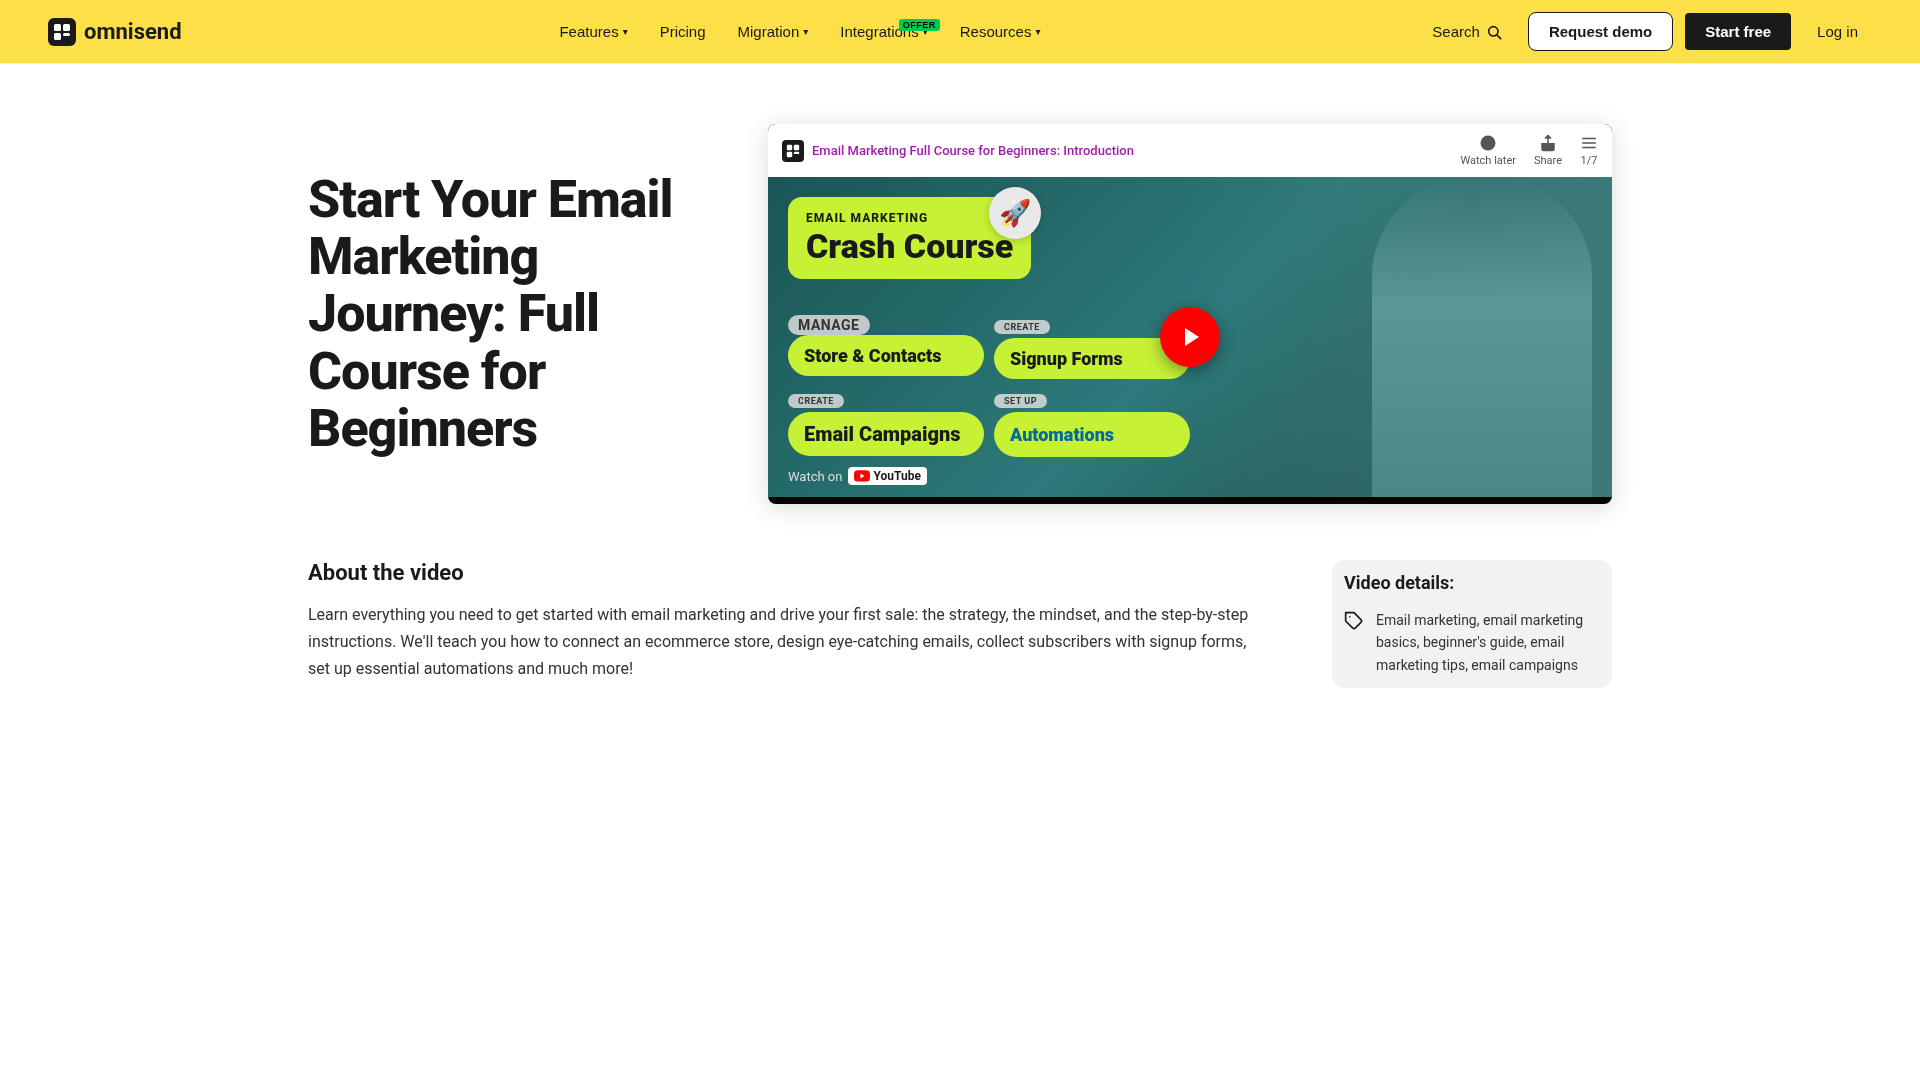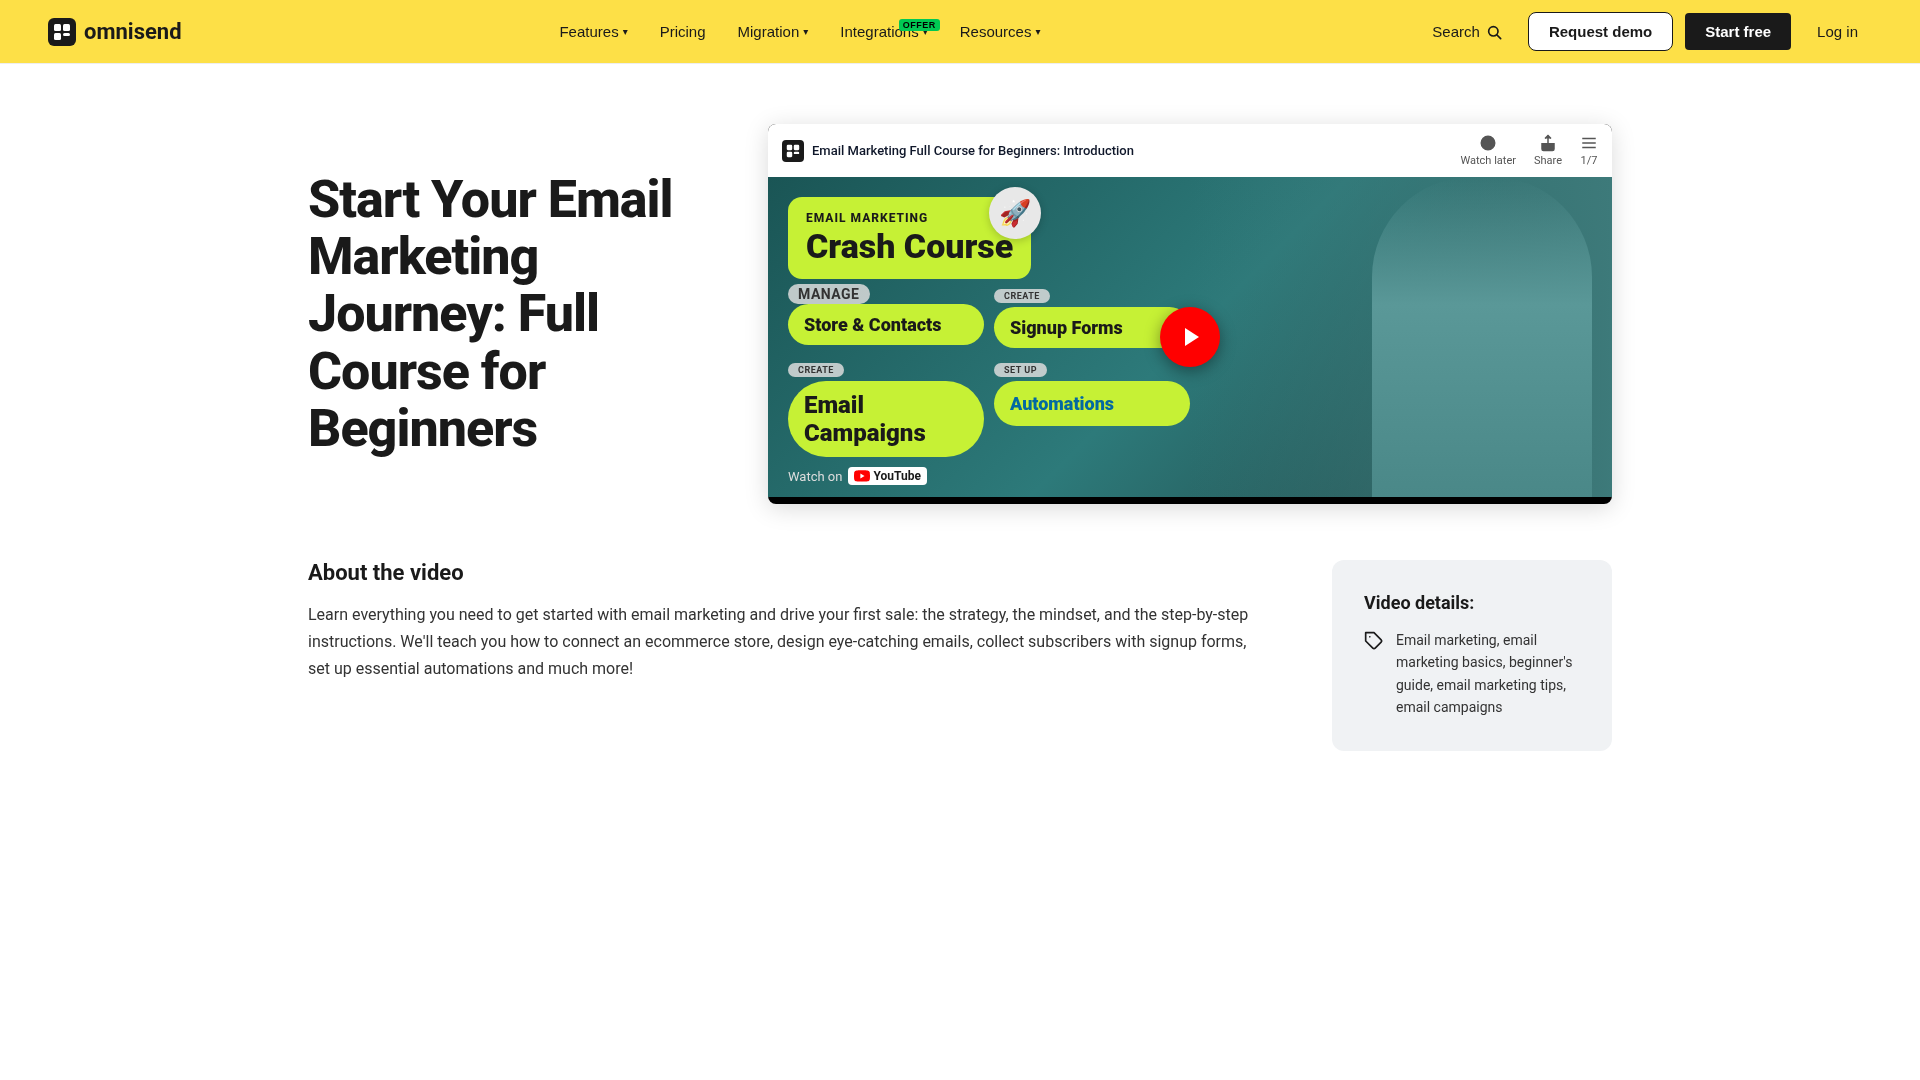--- a/index.html
+++ b/index.html
@@ -65,21 +65,21 @@
     .video-header {
       background: #fff; padding: 10px 14px;
       display: flex; align-items: center; justify-content: space-between;
     }
     .video-header-left { display: flex; align-items: center; gap: 8px; }
     .video-logo-small {
       width: 22px; height: 22px; background: #1a1a1a; border-radius: 4px;
       display: flex; align-items: center; justify-content: center;
     }
     .video-logo-small svg { width: 14px; height: 14px; fill: #fff; }
-    .video-title-text { font-size: 13px; font-weight: 500; color: #0f172a; }
+    .video-title-text { font-size: 13px; font-weight: 500; color: #a21caf; }
     .video-header-right { display: flex; align-items: center; gap: 18px; }
     .video-action {
       display: flex; flex-direction: column; align-items: center; gap: 2px;
       font-size: 11px; color: #555; cursor: pointer;
     }
     .video-action svg { width: 18px; height: 18px; fill: #555; }
 
     
     .video-body {
       position: relative; background: #1a4a4a;
@@ -100,21 +100,21 @@
 
     
     .below-fold { margin-top: 56px; display: flex; gap: 80px; }
     .about-section { flex: 1; }
     .about-title { font-size: 22px; font-weight: 700; margin-bottom: 16px; }
     .about-desc { font-size: 16px; line-height: 1.7; color: #333; }
 
     
     .details-card {
       flex: 0 0 280px; background: #f0f2f4; border-radius: 12px;
-      padding: 32px; height: fit-content;
+      padding: 12px; height: fit-content;
     }
     .details-title { font-size: 18px; font-weight: 700; margin-bottom: 16px; }
     .details-item { display: flex; align-items: flex-start; gap: 12px; }
     .details-icon {
       width: 20px; height: 20px; flex-shrink: 0; margin-top: 2px;
       color: #1a1a1a;
     }
     .details-icon svg { width: 20px; height: 20px; }
     .details-text { font-size: 14px; line-height: 1.6; color: #333; }
   </style>
@@ -246,21 +246,21 @@
             <div style="background:#c6f135;color:#1a1a1a;font-size:18px;font-weight:900;padding:10px 16px;border-radius:50px;display:block;">Store &amp; Contacts</div>
           </div>
 
           <div>
             <span style="background:rgba(220,220,220,0.85);color:#333;font-size:9px;font-weight:700;padding:2px 10px;border-radius:20px;display:inline-block;text-transform:uppercase;letter-spacing:0.5px;margin-bottom:4px;">CREATE</span>
             <div style="background:#c6f135;color:#1a1a1a;font-size:18px;font-weight:900;padding:10px 16px;border-radius:50px;display:block;">Signup Forms</div>
           </div>
 
           <div>
             <span style="background:rgba(220,220,220,0.85);color:#333;font-size:9px;font-weight:700;padding:2px 10px;border-radius:20px;display:inline-block;text-transform:uppercase;letter-spacing:0.5px;margin-bottom:4px;">CREATE</span>
-            <div style="background:#c6f135;color:#1a1a1a;font-size:24px;font-weight:900;padding:10px 16px;border-radius:50px;display:block;">Email Campaigns</div>
+            <div style="background:#c6f135;color:#1a1a1a;font-size:20px;font-weight:900;padding:10px 16px;border-radius:50px;display:block;">Email Campaigns</div>
           </div>
 
           <div>
             <span style="background:rgba(220,220,220,0.85);color:#333;font-size:9px;font-weight:700;padding:2px 10px;border-radius:20px;display:inline-block;text-transform:uppercase;letter-spacing:0.5px;margin-bottom:4px;">SET UP</span>
             <div style="background:#c6f135;color:#0369a1;font-size:18px;font-weight:900;padding:12px 16px;border-radius:50px;display:block;">Automations</div>
           </div>
         </div>
 
         <div class="play-btn">
           <svg viewBox="0 0 24 24">

